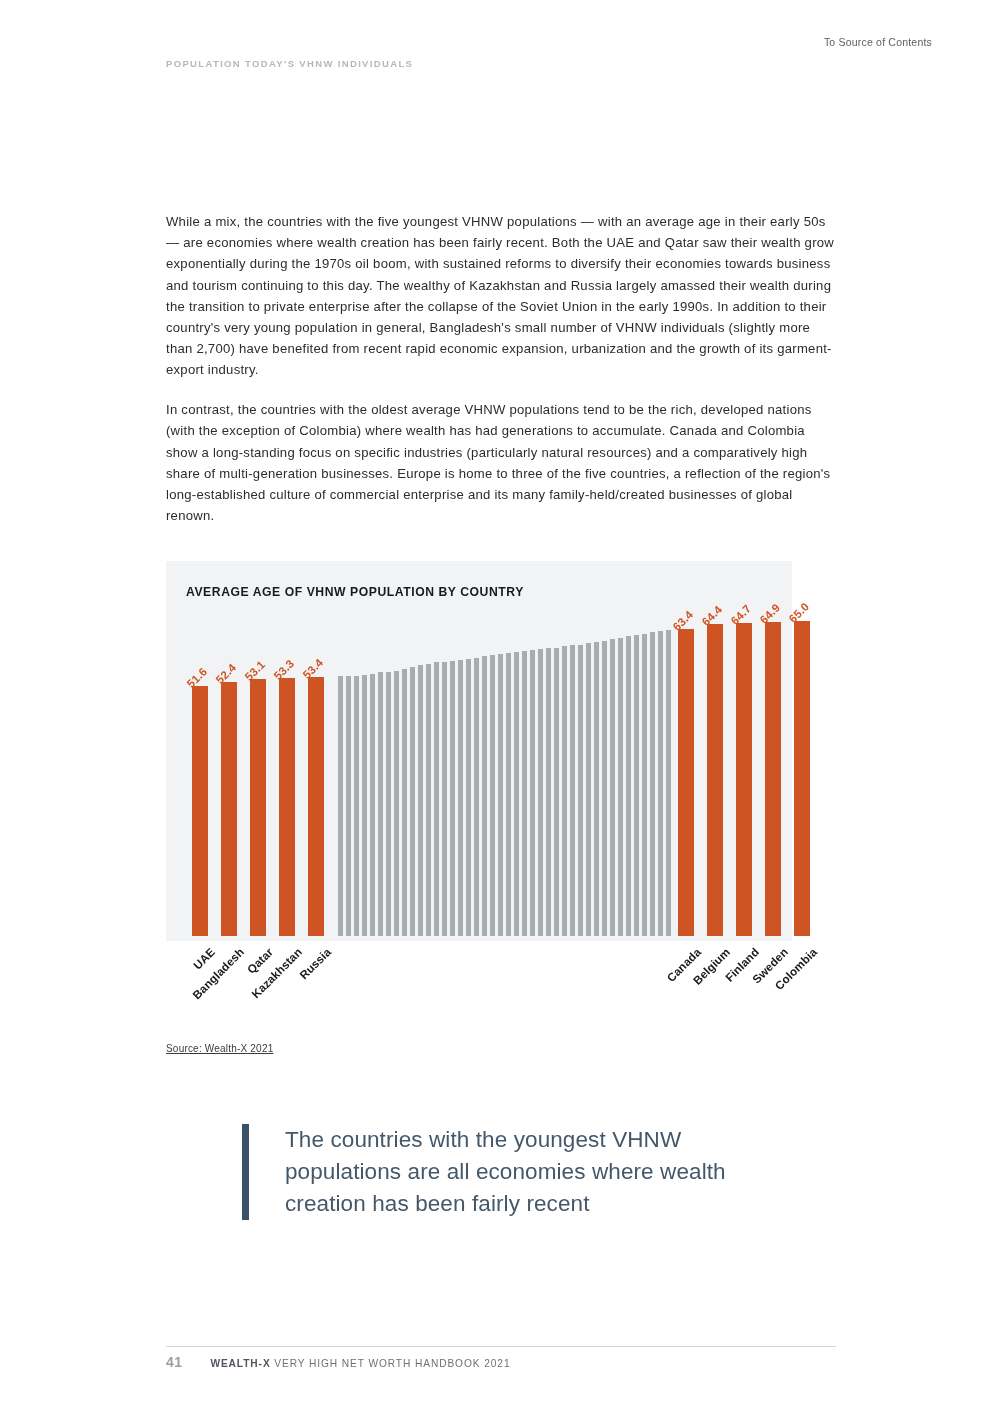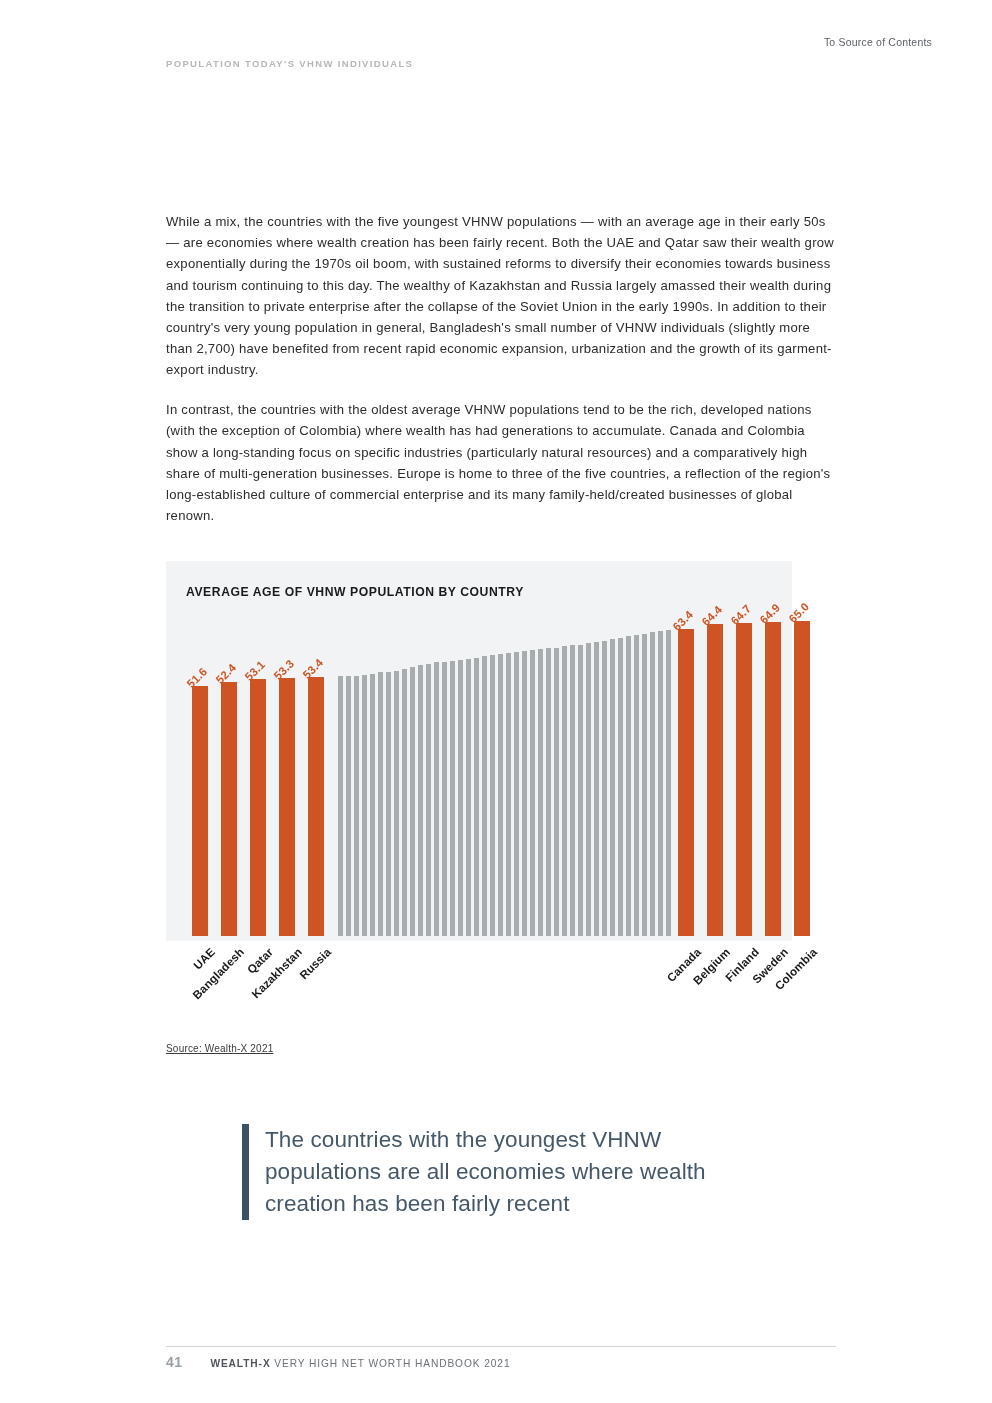--- a/index.html
+++ b/index.html
@@ -122,21 +122,21 @@
     top: 1124px;
     display: flex;
     align-items: stretch;
   }
   .pullquote-bar {
     width: 7px;
     background: #3b5266;
     flex: 0 0 auto;
   }
   .pullquote-text {
-    margin-left: 16px;
+    margin-left: 36px;
     font-size: 22.5px;
     line-height: 32px;
     color: #44586a;
     letter-spacing: 0.1px;
     max-width: 480px;
   }
 
   
   .footer-rule {
     position: absolute;

